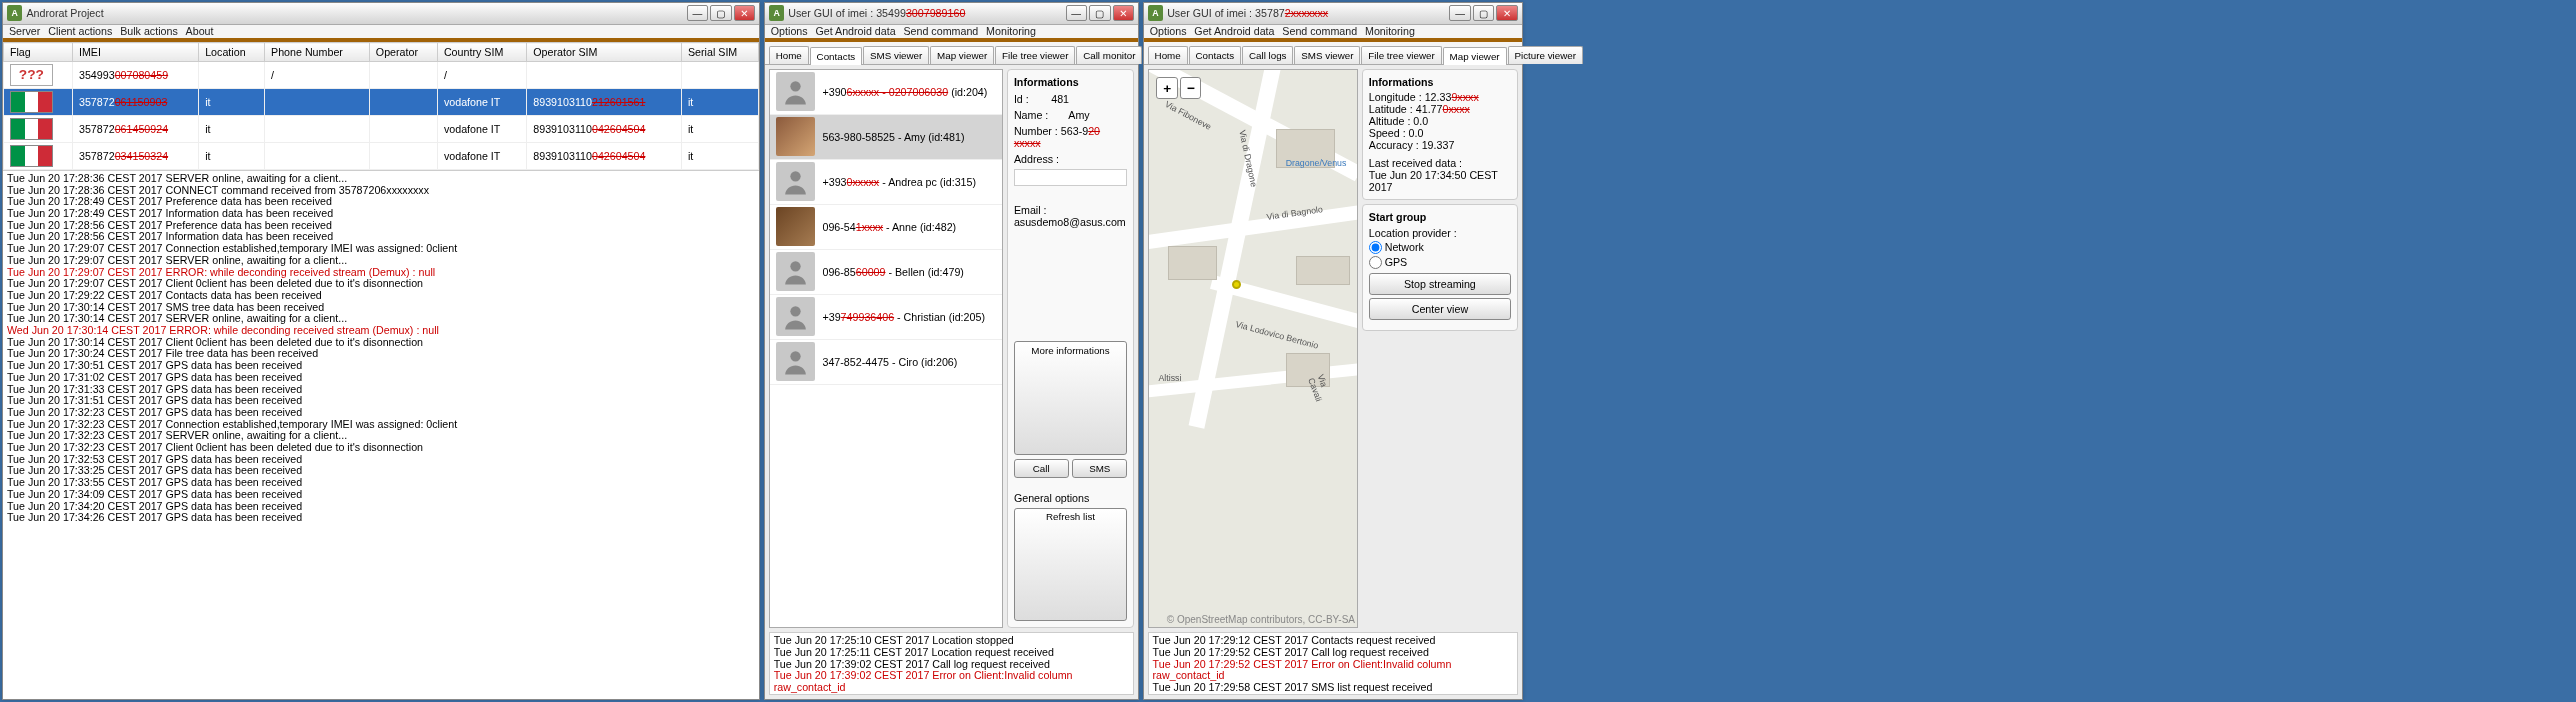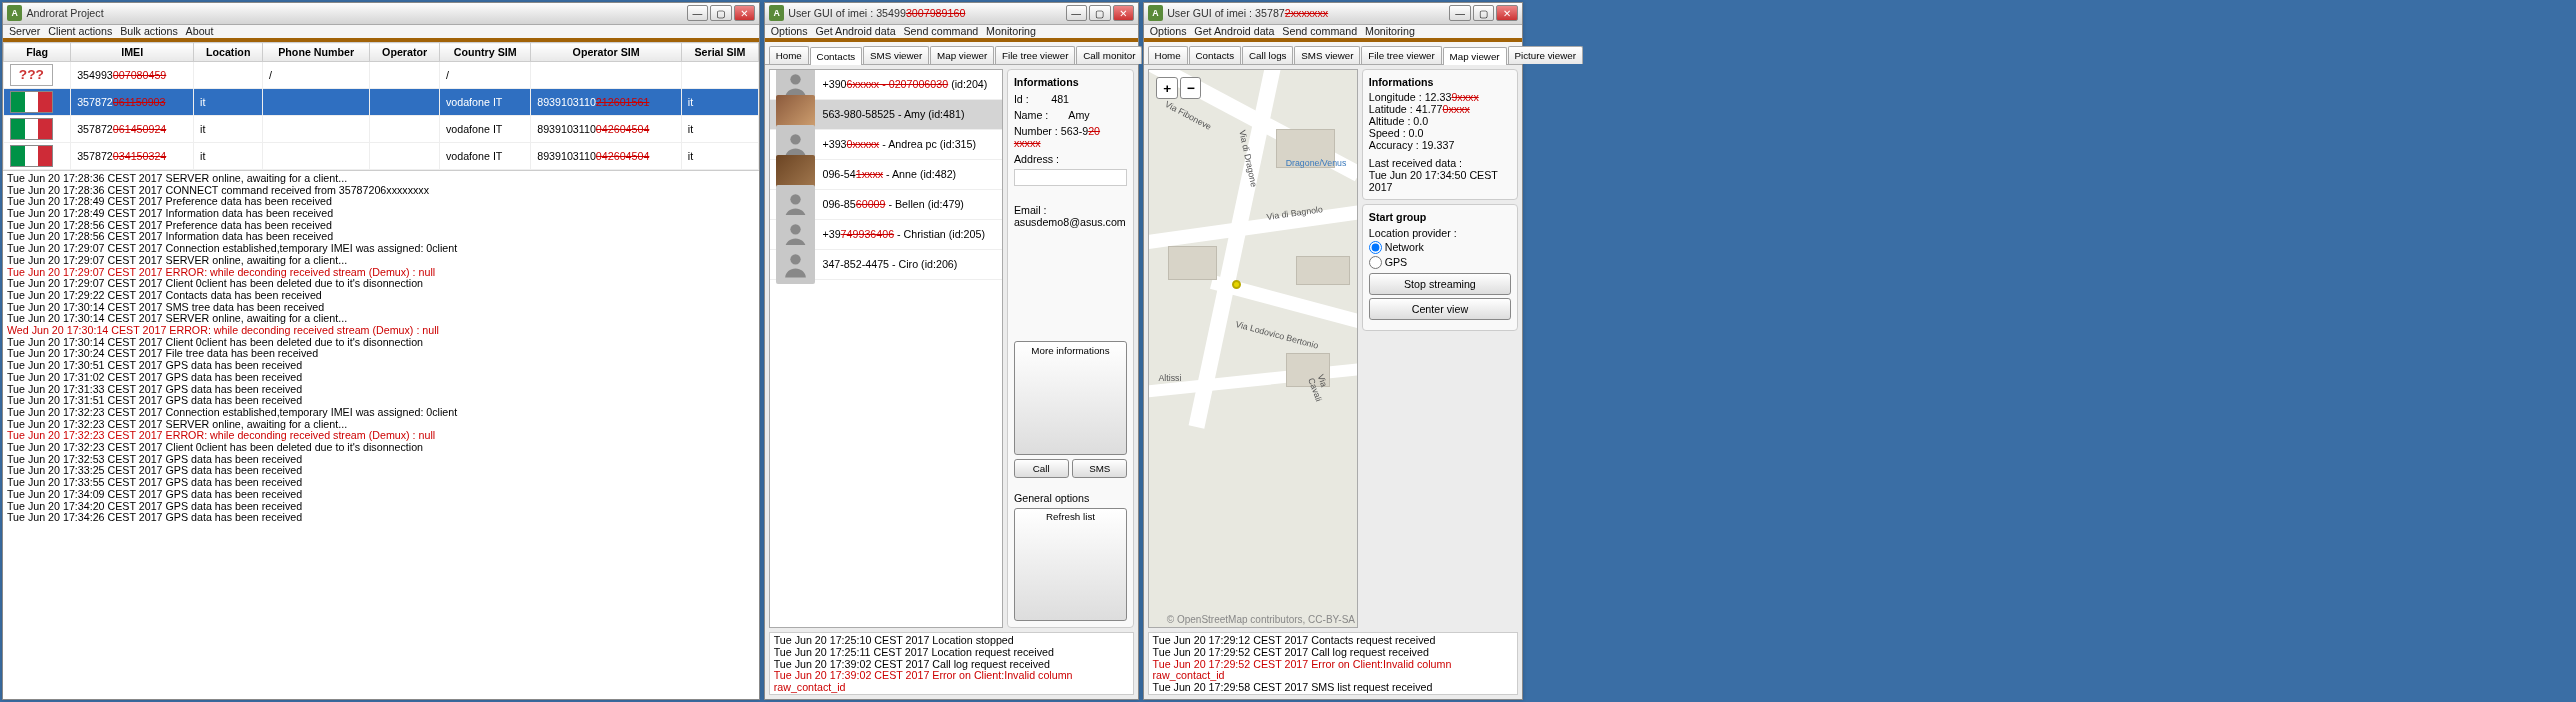--- a/index.html
+++ b/index.html
@@ -12,39 +12,39 @@
 .titlebar .icon { width: 15.6px; height: 15.6px; background: #5a8a3a; border-radius: 2px; display:flex;align-items:center;justify-content:center;color:#fff;font-size:8.8px;font-weight:bold; }
 .titlebar .title { flex: 1; color: #333; font-size: 10.7px; }
 .winbtns { display: flex; gap: 2px; }
 .winbtn { width: 21.5px; height: 15.6px; border: 1px solid #888; background: linear-gradient(#fff,#ddd); border-radius: 2px; display:flex;align-items:center;justify-content:center;font-size:9.8px;cursor:pointer; }
 .winbtn.close { background: linear-gradient(#e88,#c33); color:#fff; }
 .menubar { background: #f5f5f5; height: 17.6px; display: flex; gap: 7.8px; padding: 0 5.9px; align-items: center; border-bottom: 4px solid #a16207; }
 .menubar span { cursor: pointer; color: #222; }
 .content { flex: 1; display: flex; flex-direction: column; overflow: hidden; }
 
 .table { width: 100%; border-collapse: collapse; background: #fff; }
-.table th { background: linear-gradient(#fff,#e8e8e8); border: 1px solid #ccc; padding: 2.9px 5.9px; text-align: center; font-weight: bold; font-size: 10.7px; }
+.table th { background: linear-gradient(#fff,#e8e8e8); border: 1px solid #ccc; padding: 2.9px 5.9px; text-align: left; font-weight: normal; font-size: 10.7px; }
 .table td { border: 1px solid #eee; padding: 2px 5.9px; height: 27px; font-size: 10.7px; vertical-align: middle; }
 .table tr.selected td { background: #2f6fc1; color: #fff; }
 .flag { display:inline-block; width:43px; height:21.5px; vertical-align:middle; }
 .flag-unknown { background:#fff;border:1px solid #aaa;display:flex;align-items:center;justify-content:center;font-size:13.7px;font-weight:bold;color:#c33; }
 .flag-it { background: linear-gradient(to right, #009246 33%, #fff 33% 66%, #ce2b37 66%); border:1px solid #888; }
 .red-strike { color:#c00; text-decoration: line-through; }
 
 .logarea { flex: 1; background: #fff; border-top: 1px solid #ccc; padding: 2px 3.9px; overflow-y: auto; font-size: 9.8px; line-height: 11.7px; }
 .logarea .err { color: #c00; }
 .logarea div { white-space: nowrap; }
 
 .tabrow { background: #f5f5f5; padding: 3.9px 3.9px 0 3.9px; display: flex; gap: 0; border-bottom: 1px solid #aaa; flex-wrap: nowrap; }
 .tab { border: 1px solid #aaa; border-bottom: none; background: linear-gradient(#fff,#e8e8e8); padding: 2.9px 5.9px; font-size: 9.8px; border-radius: 2px 2px 0 0; margin-right: 1px; cursor: pointer; white-space: nowrap; }
 .tab.active { background: #fff; position: relative; top: 1px; }
 
 .w2body { flex:1; display:flex; overflow:hidden; }
 .contactlist { flex:1; border:1px solid #aaa; background:#fff; margin:3.9px; overflow-y:auto; }
-.contact { display:flex; align-items:center; gap:7.8px; padding:3.9px 5.9px; border-bottom:1px solid #eee; height:30px; }
+.contact { display:flex; align-items:center; gap:7.8px; padding:3.9px 5.9px; border-bottom:1px solid #eee; height:45px; }
 .contact.sel { background:#d4d4d4; }
 .avatar { width:39px; height:39px; background:#c8c8c8; border-radius:2px; display:flex;align-items:center;justify-content:center; }
 .avatar svg { width:31px;height:31px;fill:#888; }
 .avatar.photo1 { background: linear-gradient(135deg,#8b5a3c,#d4a574); }
 .avatar.photo2 { background: linear-gradient(135deg,#6b4423,#a67c52); }
 .infopane { width:127px; border:1px solid #ccc; background:#f9f9f9; margin:3.9px 3.9px 3.9px 0; border-radius:3.9px; padding:5.9px; display:flex;flex-direction:column;gap:3.9px;font-size:9.8px; }
 .infopane .hdr { font-weight:bold; margin-bottom:2px; }
 .infopane input { width:100%; border:1px solid #ccc; padding:2px; font-size:9.8px; }
 .btnrow { display:flex; gap:3.9px; }
 .btn { flex:1; border:1px solid #888; background:linear-gradient(#fff,#ddd); border-radius:2.9px; padding:2.9px 3.9px; font-size:9.8px; cursor:pointer; text-align:center; }
@@ -158,23 +158,23 @@
         <div>Tue Jun 20 17:29:22 CEST 2017 Contacts data has been received</div>
         <div>Tue Jun 20 17:30:14 CEST 2017 SMS tree data has been received</div>
         <div>Tue Jun 20 17:30:14 CEST 2017 SERVER online, awaiting for a client...</div>
         <div class="err">Wed Jun 20 17:30:14 CEST 2017 ERROR: while deconding received stream (Demux) : null</div>
         <div>Tue Jun 20 17:30:14 CEST 2017 Client 0client has been deleted due to it's disonnection</div>
         <div>Tue Jun 20 17:30:24 CEST 2017 File tree data has been received</div>
         <div>Tue Jun 20 17:30:51 CEST 2017 GPS data has been received</div>
         <div>Tue Jun 20 17:31:02 CEST 2017 GPS data has been received</div>
         <div>Tue Jun 20 17:31:33 CEST 2017 GPS data has been received</div>
         <div>Tue Jun 20 17:31:51 CEST 2017 GPS data has been received</div>
+        <div>Tue Jun 20 17:32:23 CEST 2017 GPS data has been received</div>
         <div>Tue Jun 20 17:32:23 CEST 2017 Connection established,temporary IMEI was assigned: 0client</div>
         <div>Tue Jun 20 17:32:23 CEST 2017 SERVER online, awaiting for a client...</div>
-        <div class="err">Tue Jun 20 17:32:23 CEST 2017 ERROR: while deconding received stream (Demux) : null</div>
         <div>Tue Jun 20 17:32:23 CEST 2017 Client 0client has been deleted due to it's disonnection</div>
         <div>Tue Jun 20 17:32:53 CEST 2017 GPS data has been received</div>
         <div>Tue Jun 20 17:33:25 CEST 2017 GPS data has been received</div>
         <div>Tue Jun 20 17:33:55 CEST 2017 GPS data has been received</div>
         <div>Tue Jun 20 17:34:09 CEST 2017 GPS data has been received</div>
         <div>Tue Jun 20 17:34:20 CEST 2017 GPS data has been received</div>
         <div>Tue Jun 20 17:34:26 CEST 2017 GPS data has been received</div>
       </div>
   </div>
 </div>

